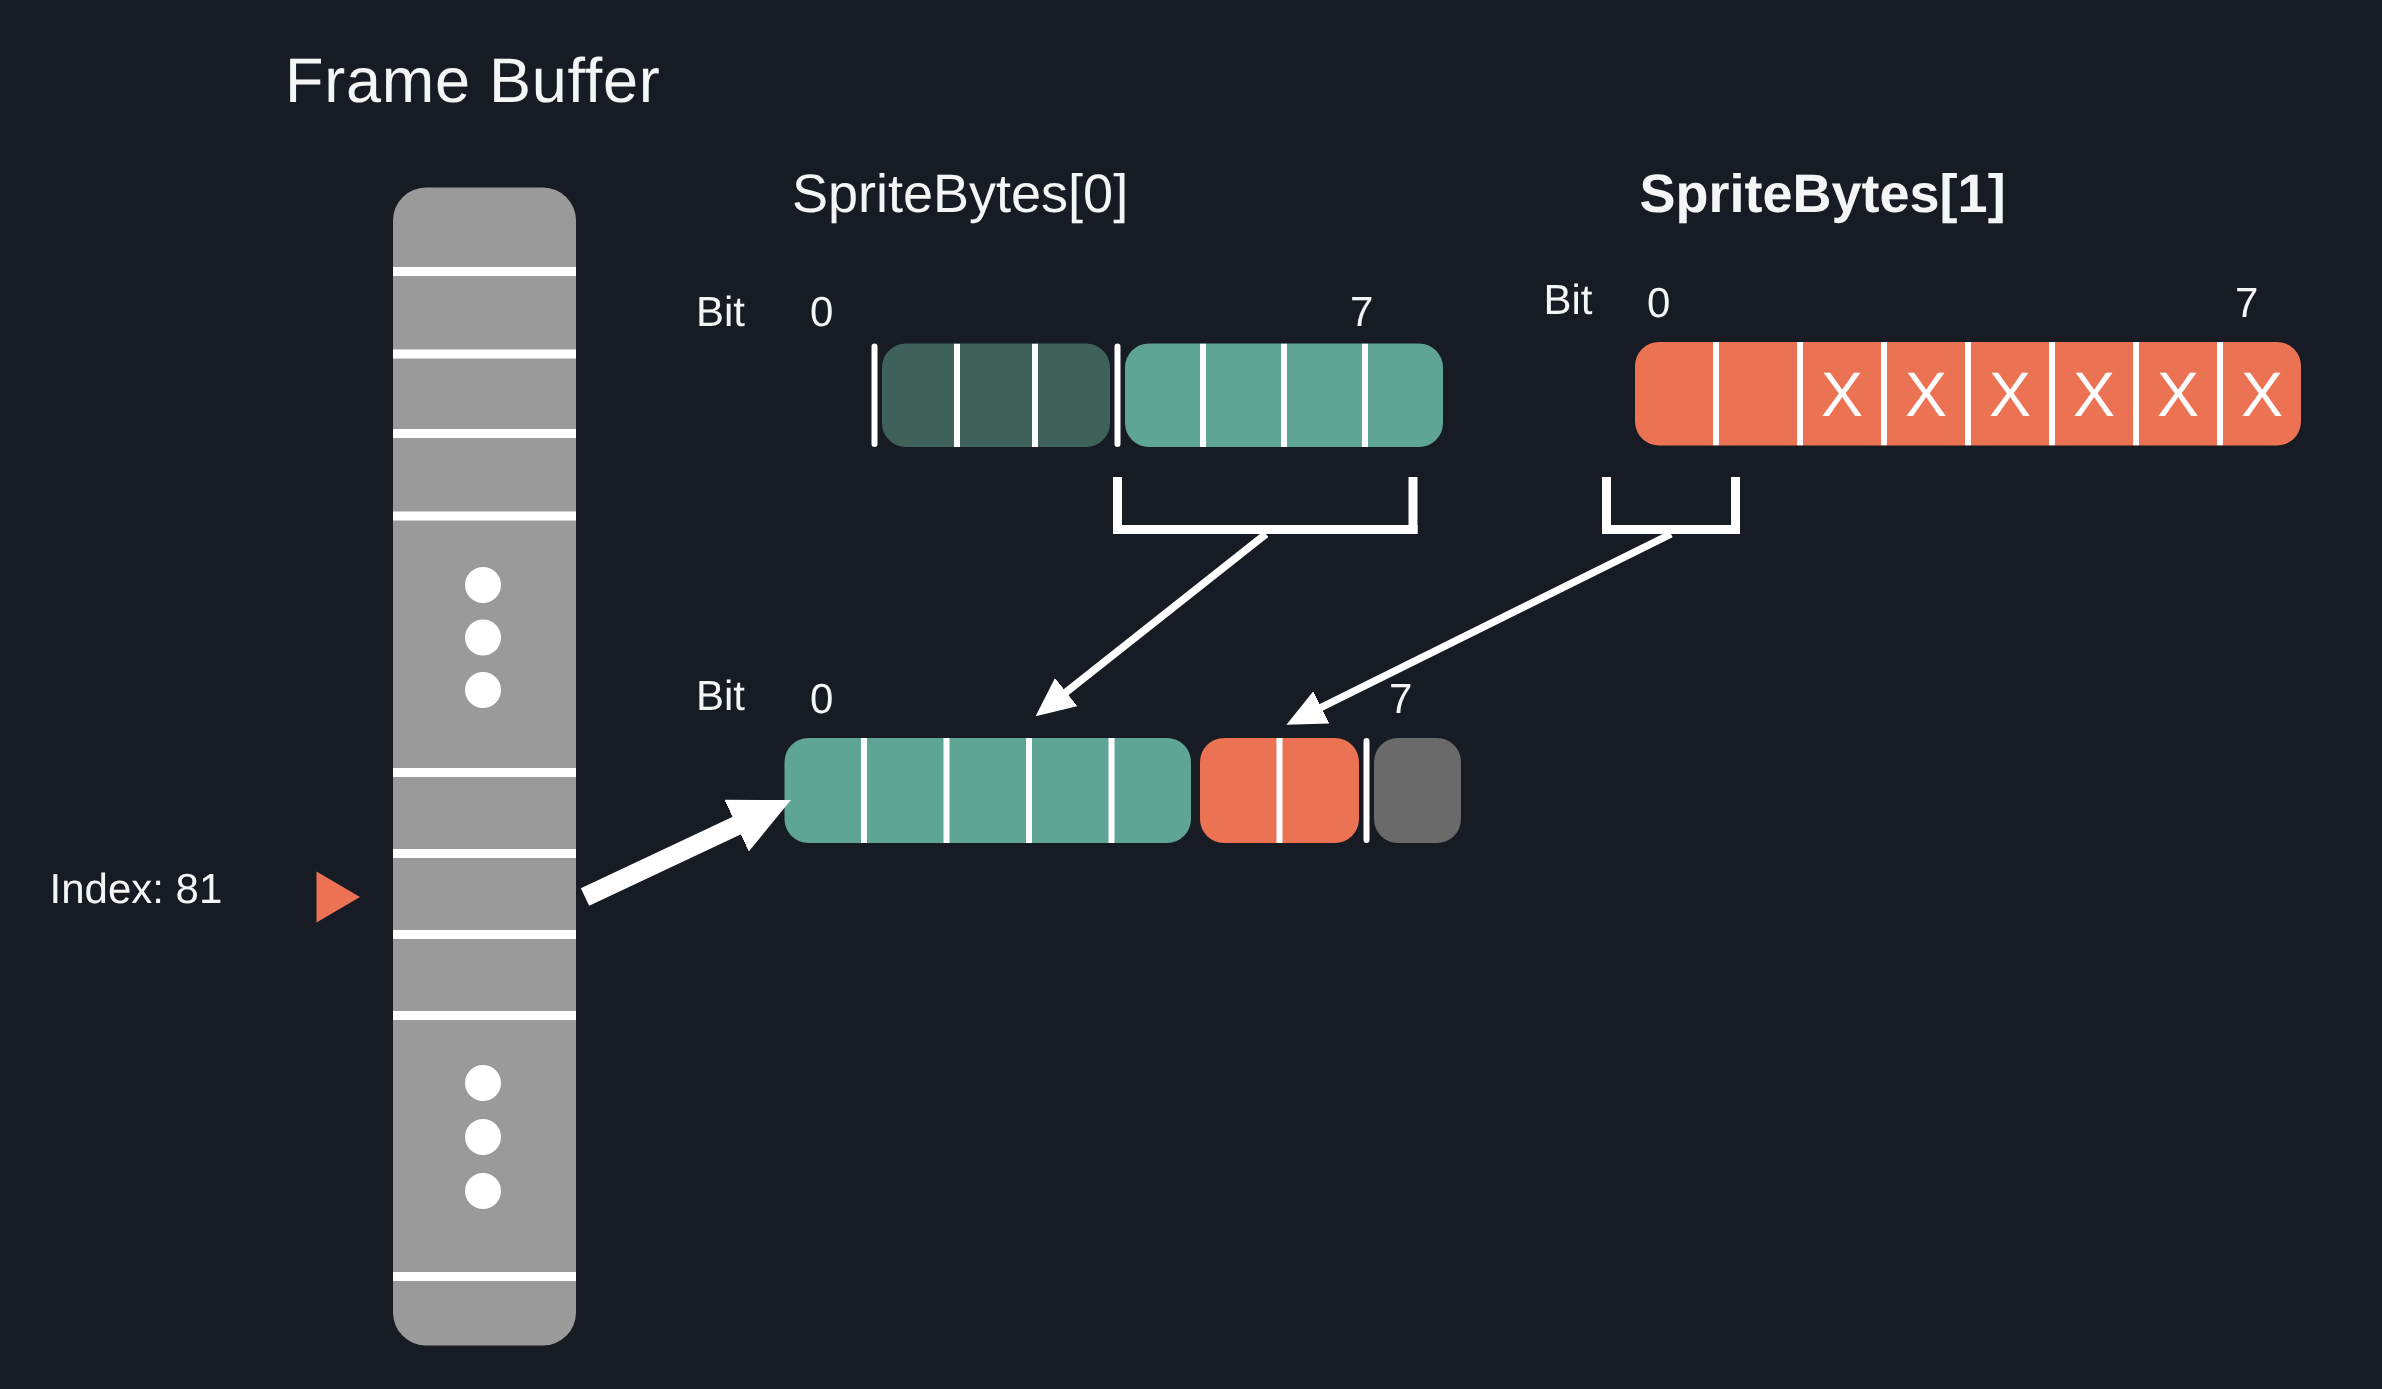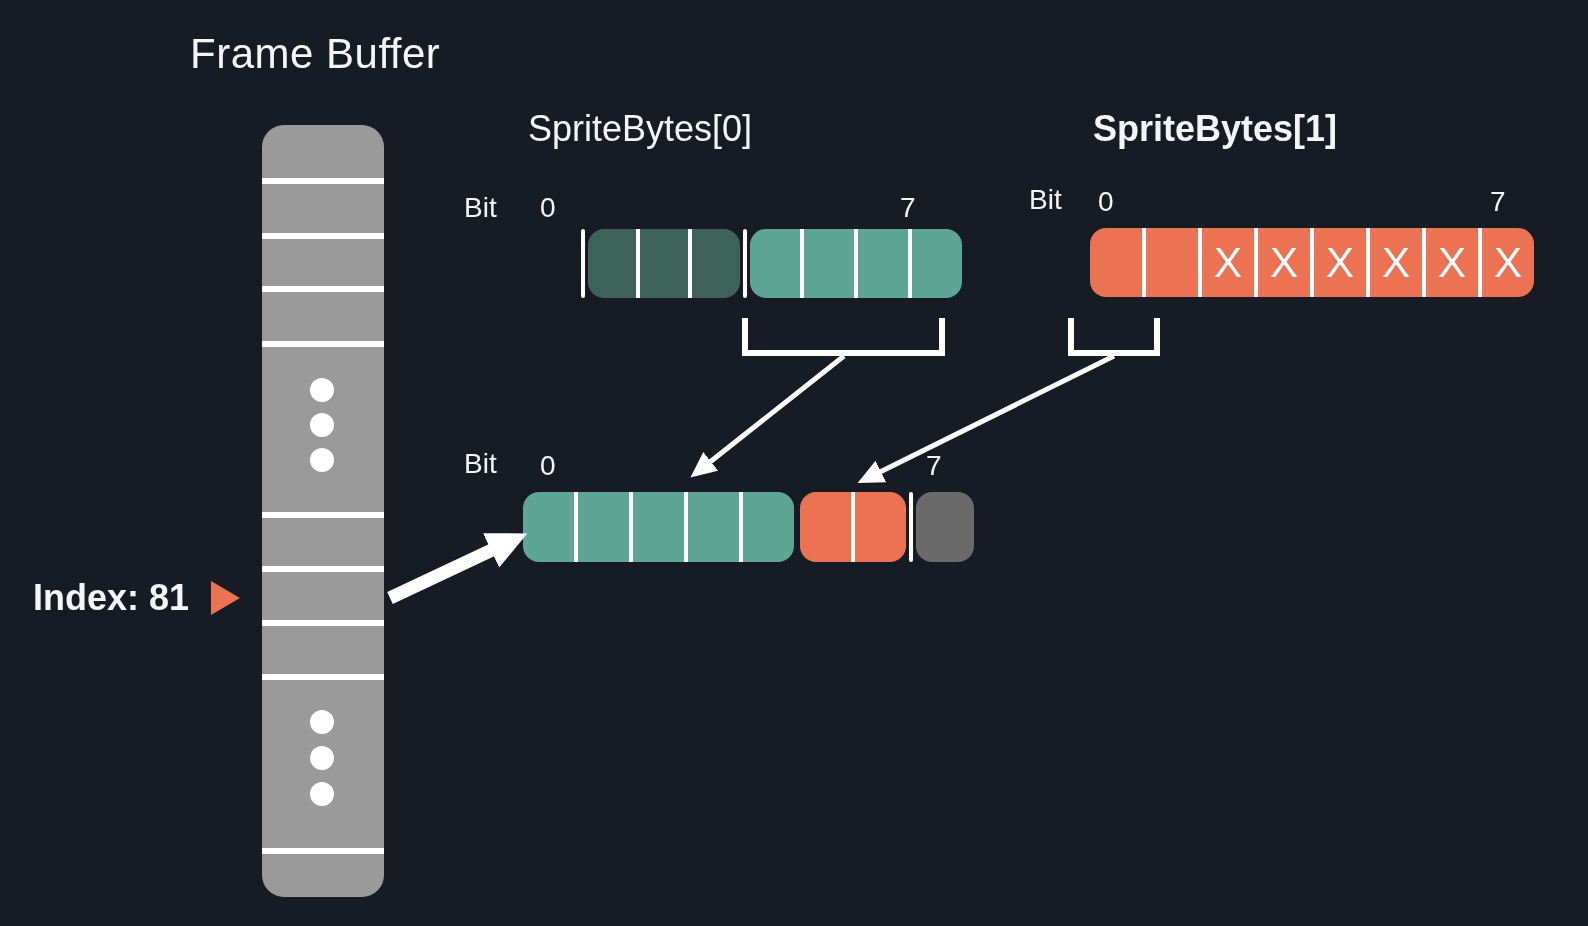--- a/index.html
+++ b/index.html
@@ -2,21 +2,21 @@
 <html><head>
 <meta charset="utf-8">
 <style>
   html,body{margin:0;padding:0;background:#000;}
   .canvas{position:relative;width:1588px;height:926px;background:#171b24;overflow:hidden;
           font-family:"Liberation Sans", sans-serif;color:#f4f5f6;}
   .abs{position:absolute;}
   .fb-title{font-size:42px;font-weight:400;letter-spacing:0.5px;}
   .section-title{font-size:36px;font-weight:400;text-align:right;}
   .bit-label{font-size:28px;font-weight:400;}
-  .index-label{font-size:36px;font-weight:700;}
+  .index-label{font-size:28px;font-weight:400;}
   .tri{width:0;height:0;border-top:17px solid transparent;border-bottom:17px solid transparent;
        border-left:29px solid #ec7254;}
   .fb-col{border-radius:22px;overflow:hidden;}
   .fb-div{position:absolute;left:0;width:100%;height:6px;background:#fff;}
   .fb-dot{position:absolute;width:24px;height:24px;border-radius:50%;background:#fff;left:48px;}
   .byte-row{display:flex;align-items:stretch;}
   .group{display:flex;border-radius:16px;overflow:hidden;}
   .cell{display:flex;align-items:center;justify-content:center;color:#fff;font-size:42px;font-weight:400;}
   .cdiv{width:4px;background:#fff;}
   .tickseg{width:4px;background:#fff;margin:0 3px;border-radius:2px;}

